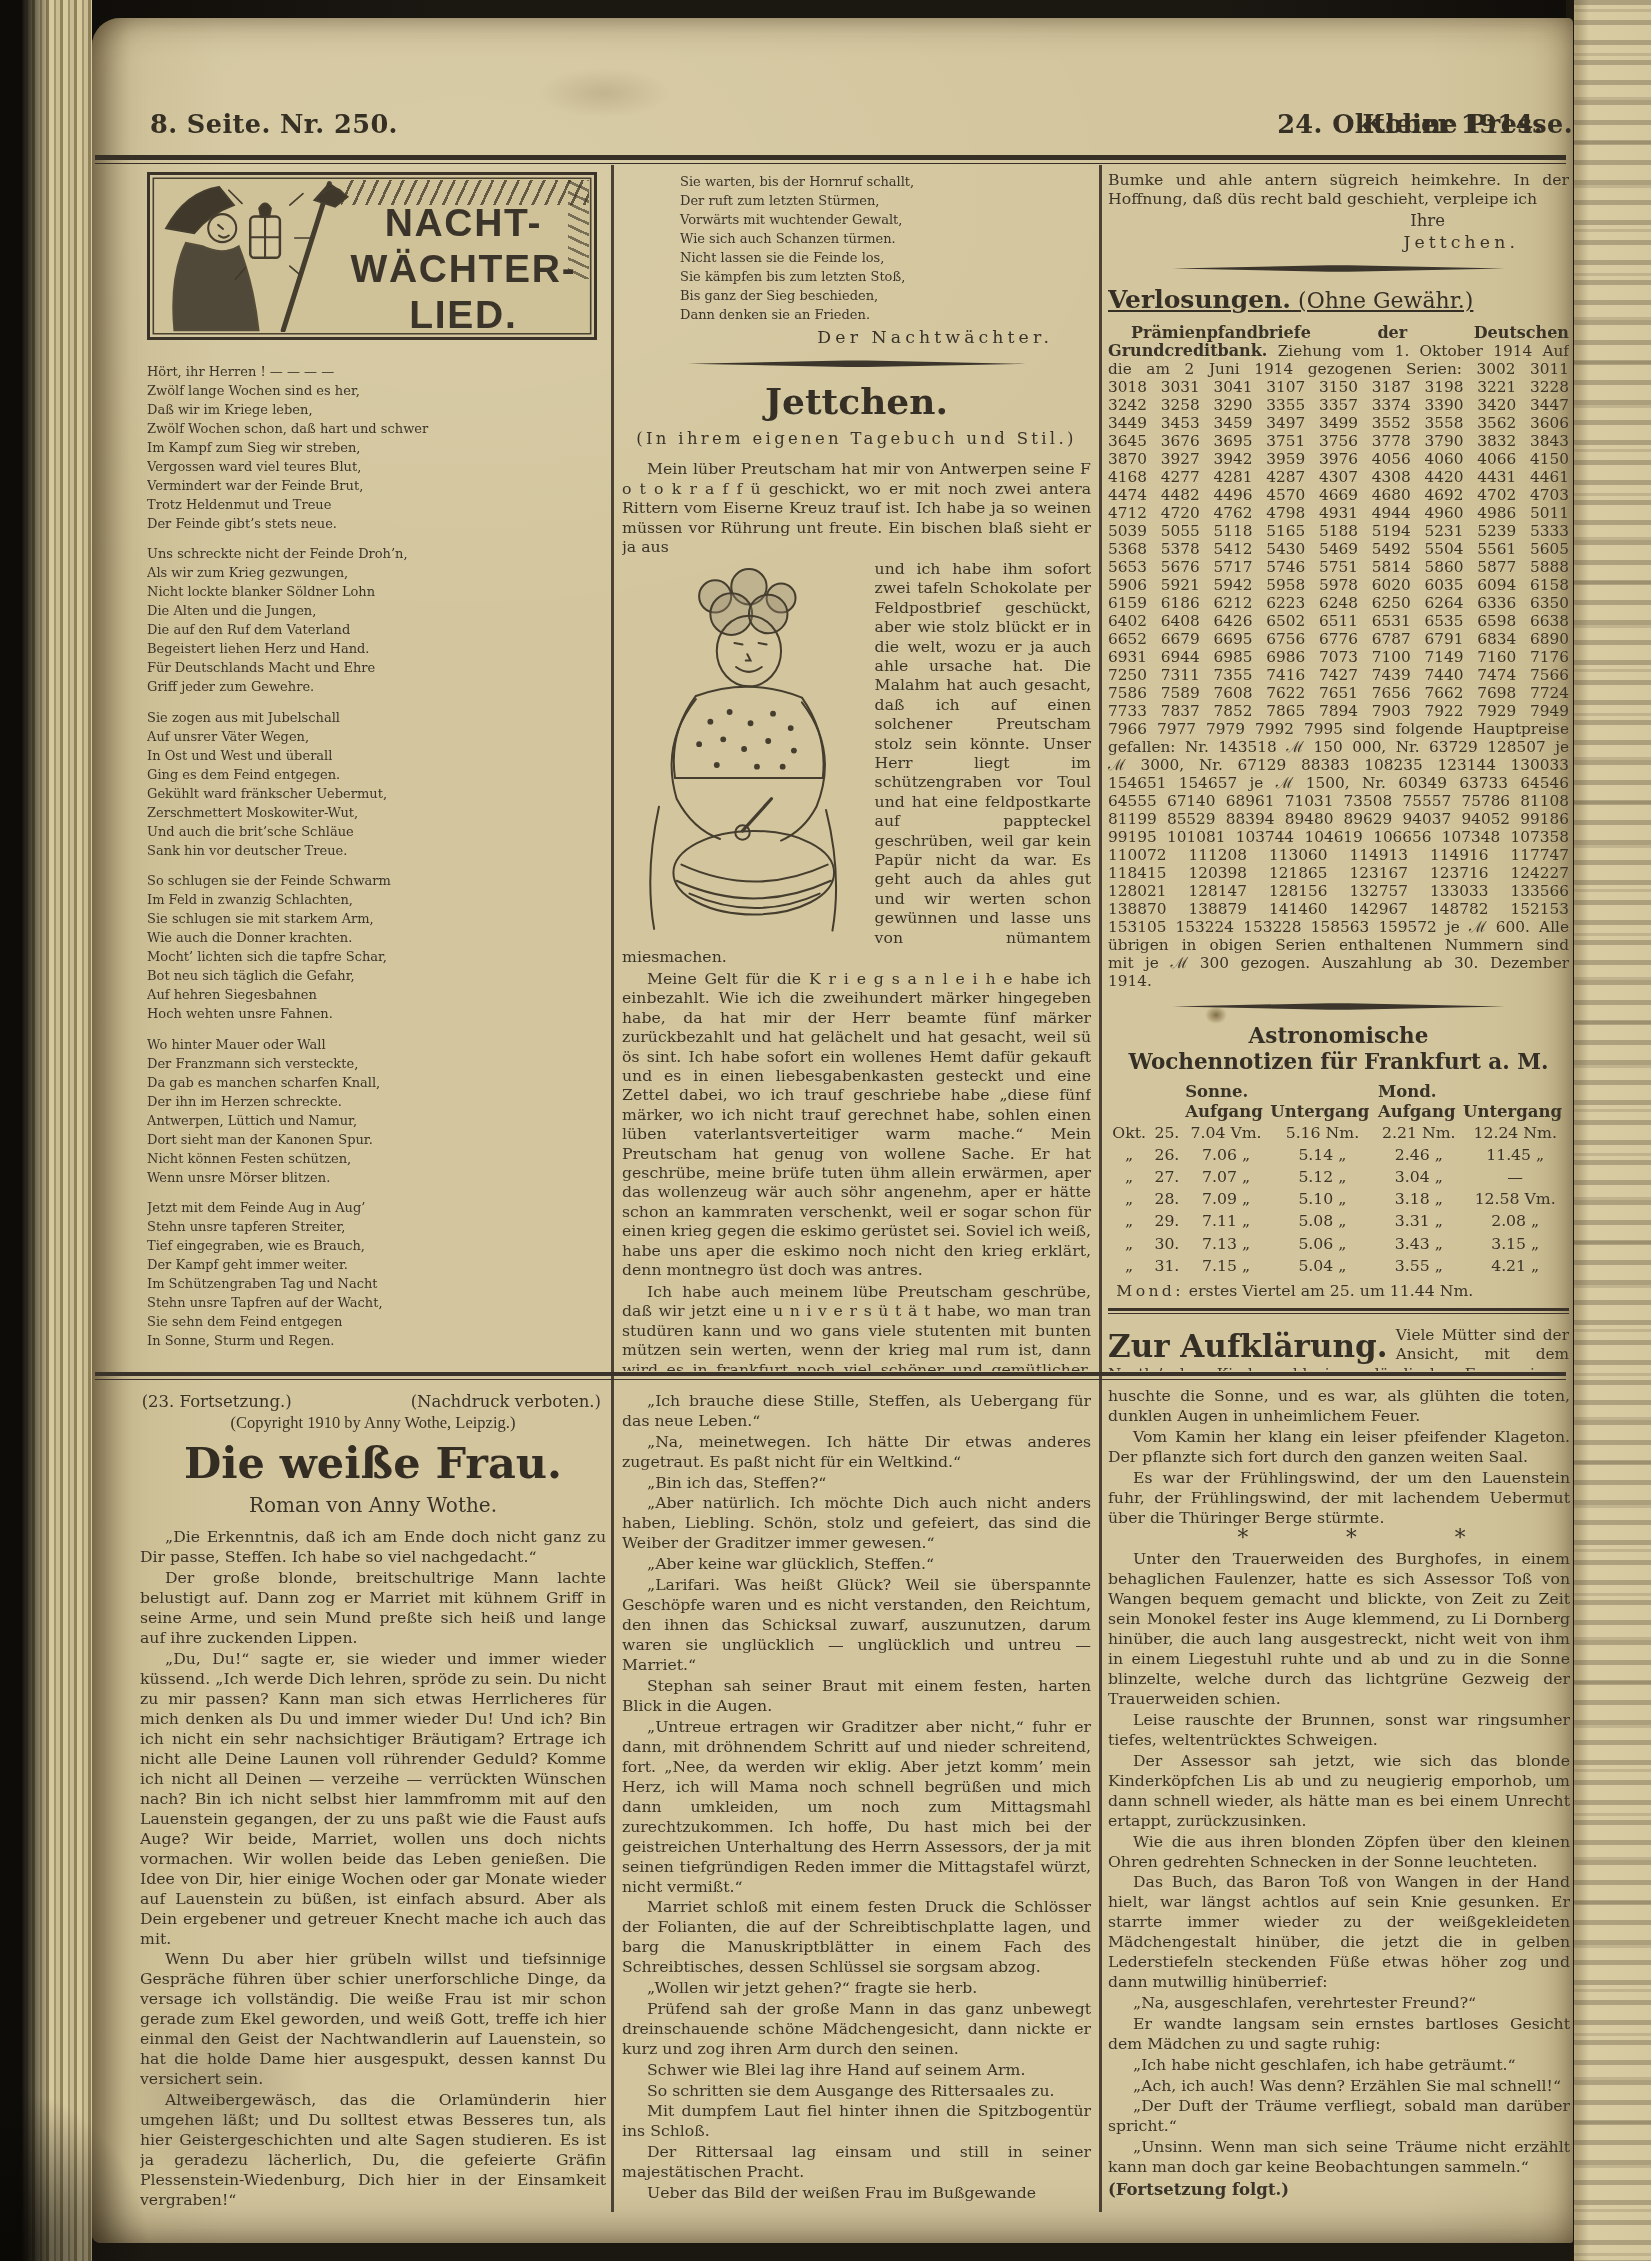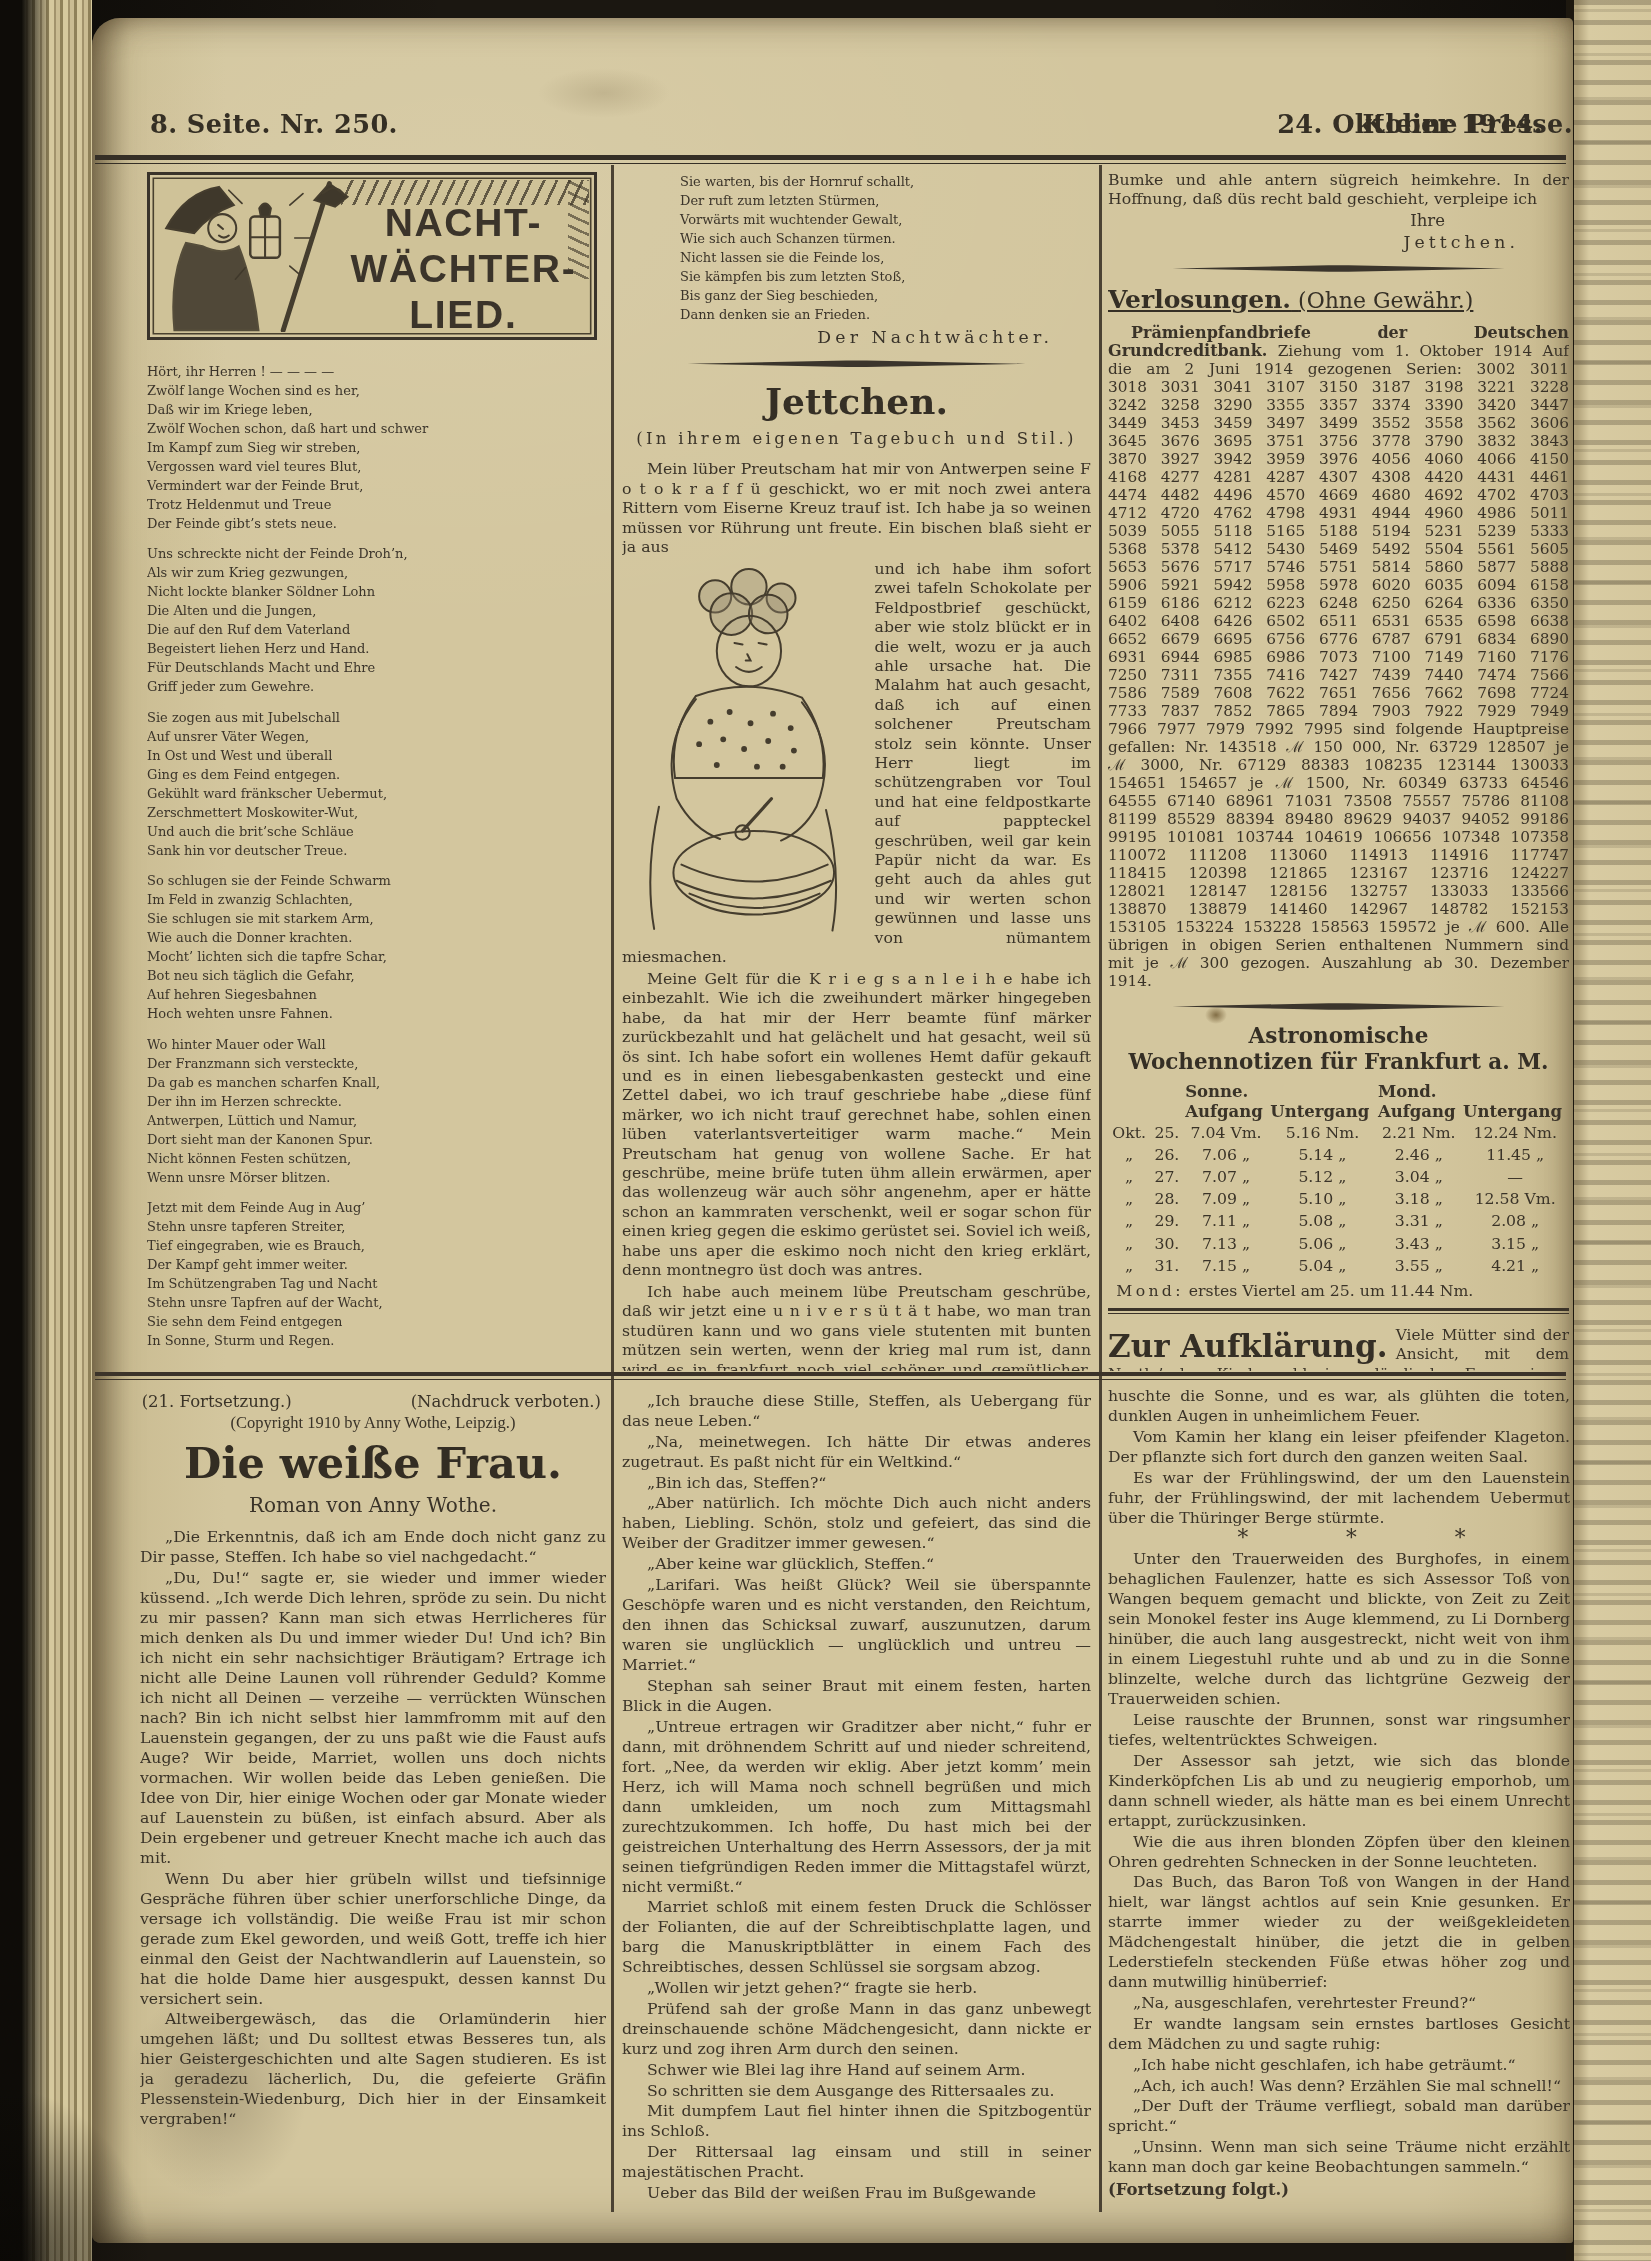--- a/index.html
+++ b/index.html
@@ -371,29 +371,30 @@
       <div class="mini-drule"></div>
       <p class="ad" style="margin:0">
         <span class="ad-lead">Zur Aufklärung.</span>
         <span>Viele Mütter sind der Ansicht, mit dem Nestle’schen Kindermehl ein ausländisches Erzeugnis zu kaufen. Dem ist aber nicht so. Die Nestle’sche Kindermehl-Gesellschaft in Berlin und eine Fabrik gleichen Namens in Bayern wurden mit Schweizer Kapital gegründet, und werden bei der Herstellung unseres Kindermehles deutsche erstklassige Rohprodukte besonders die vollrahmhaltige Allgäuer Alpenmilch verarbeitet. Um alle Mütter von der Güte dieses seit einem halben Jahrhundert beliebten Nährmittels zu überzeugen, werden von der Nestle-Gesellschaft Berlin W. 57, Gratisproben franko versandt.</span>
         
       </p>
     </div>
 
     <div class="col b1">
       <div class="novel-meta">
-        <span>(21. Fortsetzung.)</span>
+        <span>(23. Fortsetzung.)</span>
         <span>(Nachdruck verboten.)</span>
       </div>
       <div class="novel-copy">(Copyright 1910 by Anny Wothe, Leipzig.)</div>
       <div class="novel-title">Die weiße Frau.</div>
       <div class="novel-byline">Roman von Anny Wothe.</div>
       <div class="novel">
 
       <p>„Die Erkenntnis, daß ich am Ende doch nicht ganz zu Dir passe, Steffen. Ich habe so viel nachgedacht.“</p>
+          <p>Der große blonde, breitschultrige Mann lachte belustigt auf. Dann zog er Marriet mit kühnem Griff in seine Arme, und sein Mund preßte sich heiß und lange auf ihre zuckenden Lippen.</p>
           <p>„Du, Du!“ sagte er, sie wieder und immer wieder küssend. „Ich werde Dich lehren, spröde zu sein. Du nicht zu mir passen? Kann man sich etwas Herrlicheres für mich denken als Du und immer wieder Du! Und ich? Bin ich nicht ein sehr nachsichtiger Bräutigam? Ertrage ich nicht alle Deine Launen voll rührender Geduld? Komme ich nicht all Deinen — verzeihe — verrückten Wünschen nach? Bin ich nicht selbst hier lammfromm mit auf den Lauenstein gegangen, der zu uns paßt wie die Faust aufs Auge? Wir beide, Marriet, wollen uns doch nichts vormachen. Wir wollen beide das Leben genießen. Die Idee von Dir, hier einige Wochen oder gar Monate wieder auf Lauenstein zu büßen, ist einfach absurd. Aber als Dein ergebener und getreuer Knecht mache ich auch das mit.</p>
           <p>Wenn Du aber hier grübeln willst und tiefsinnige Gespräche führen über schier unerforschliche Dinge, da versage ich vollständig. Die weiße Frau ist mir schon gerade zum Ekel geworden, und weiß Gott, treffe ich hier einmal den Geist der Nachtwandlerin auf Lauenstein, so hat die holde Dame hier ausgespukt, dessen kannst Du versichert sein.</p>
           <p>Altweibergewäsch, das die Orlamünderin hier umgehen läßt; und Du solltest etwas Besseres tun, als hier Geistergeschichten und alte Sagen studieren. Es ist ja geradezu lächerlich, Du, die gefeierte Gräfin Plessenstein-Wiedenburg, Dich hier in der Einsamkeit vergraben!“</p>
         </div>
     </div>
 
     <div class="col b2 novel">
 
     <p>„Ich brauche diese Stille, Steffen, als Uebergang für das neue Leben.“</p>
         <p>„Na, meinetwegen. Ich hätte Dir etwas anderes zugetraut. Es paßt nicht für ein Weltkind.“</p>

